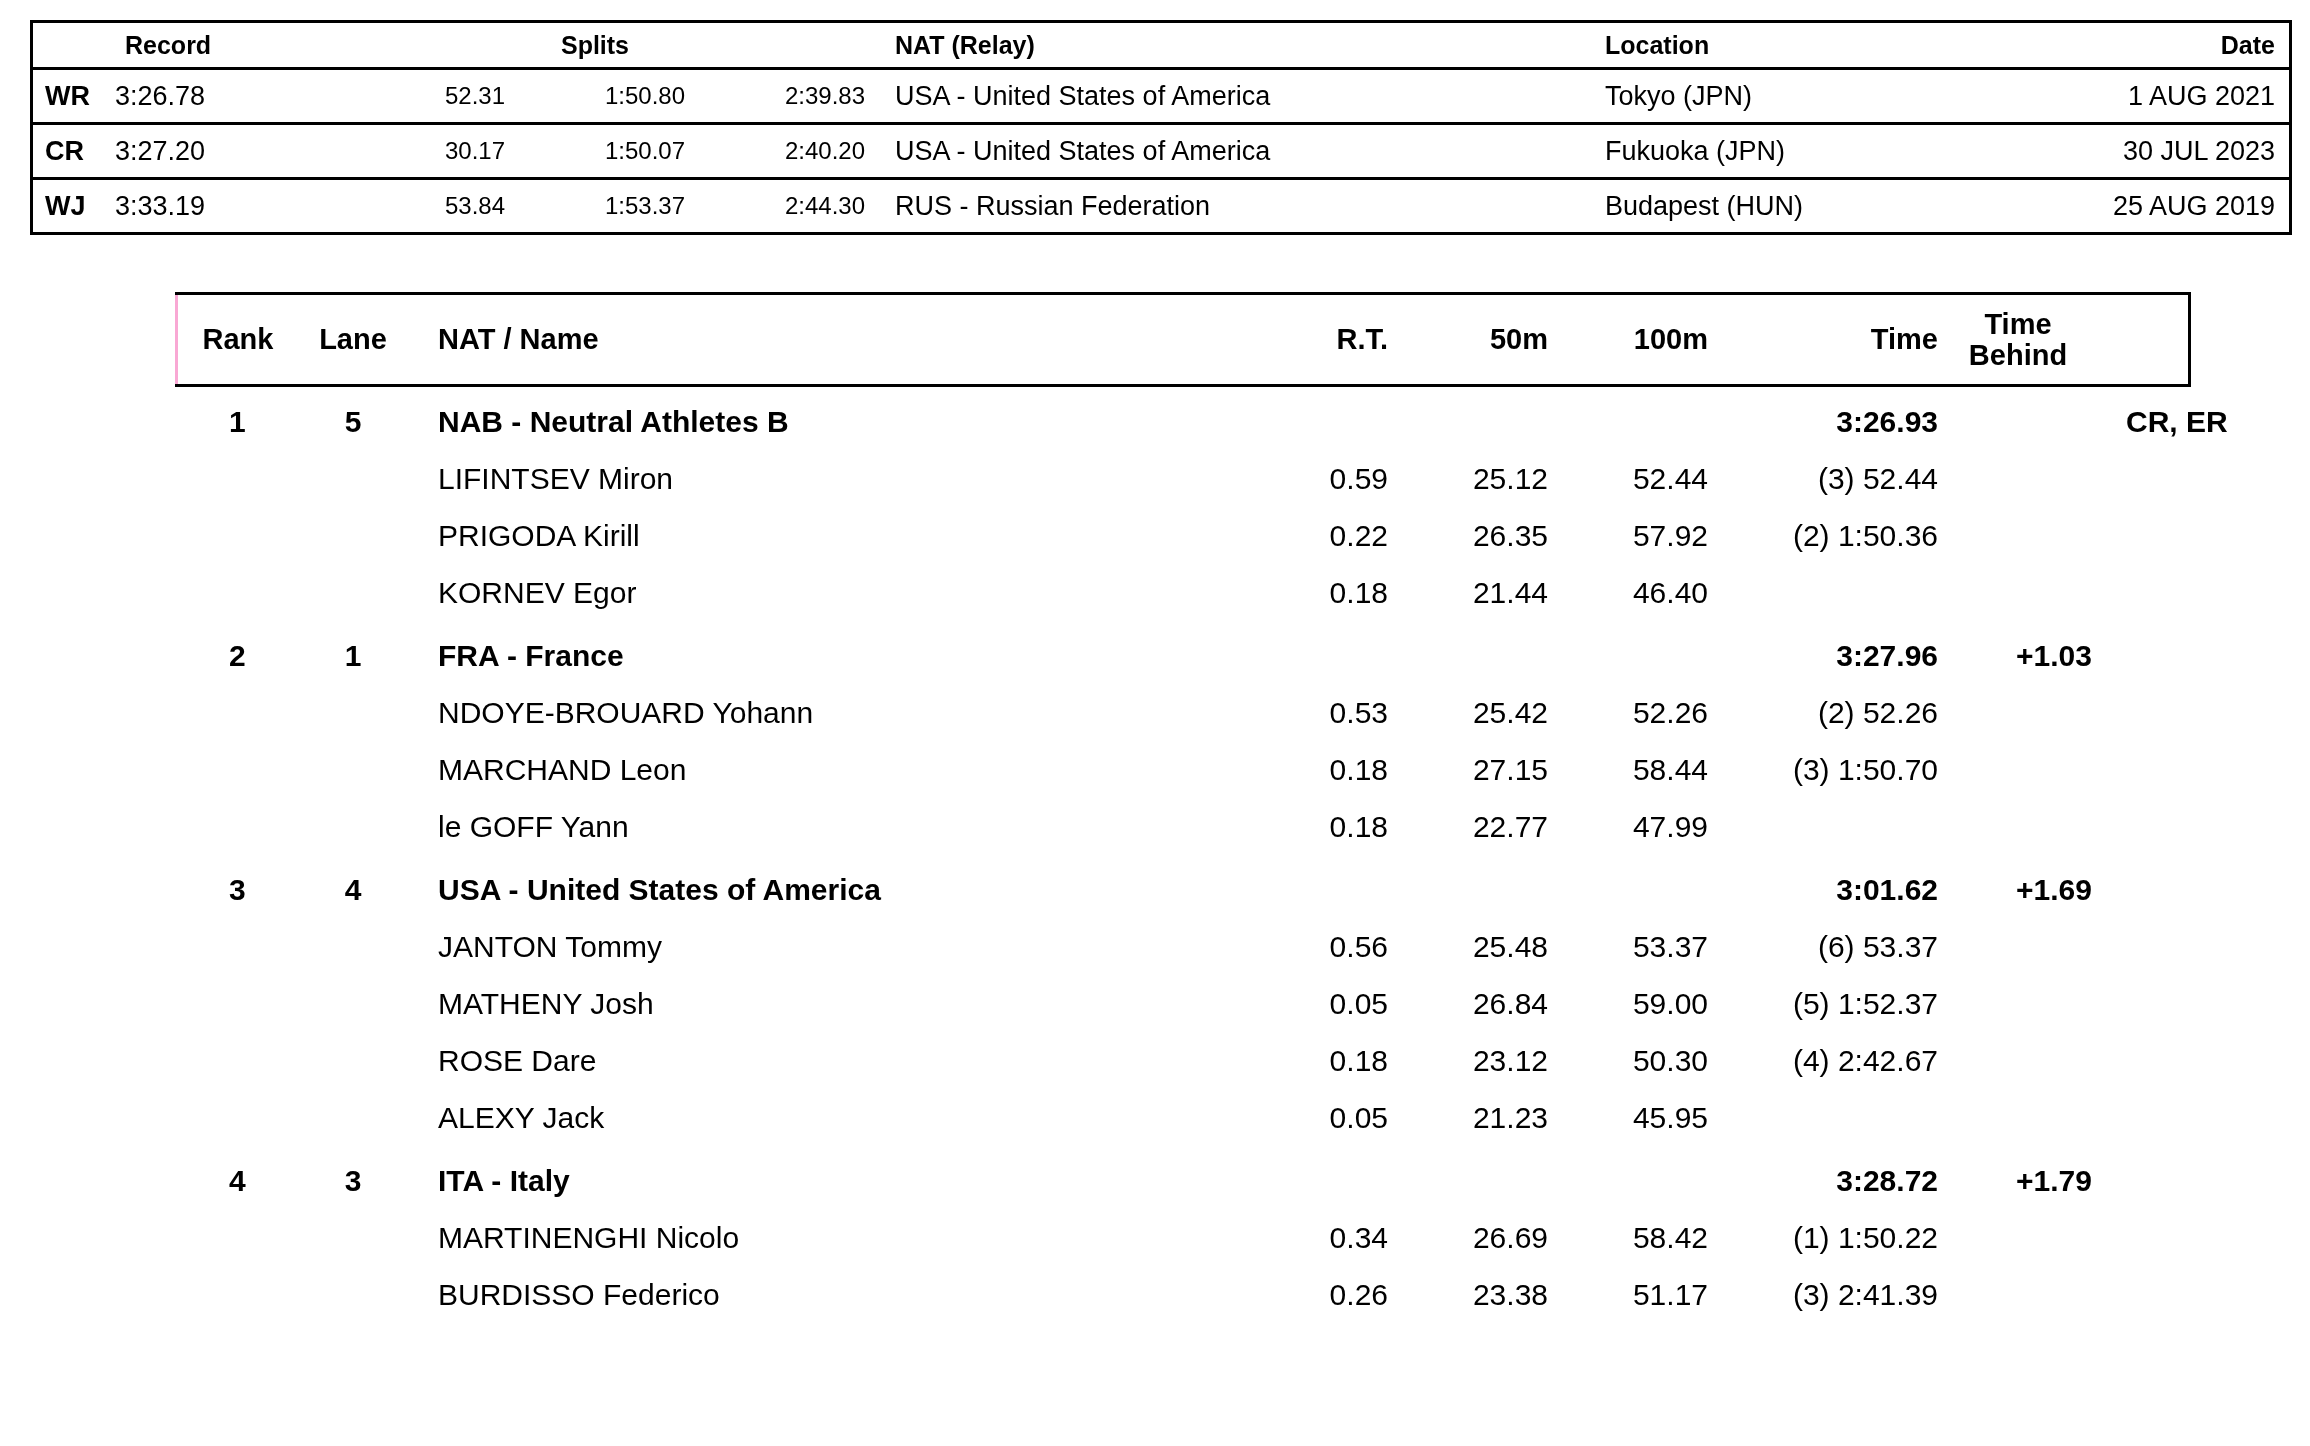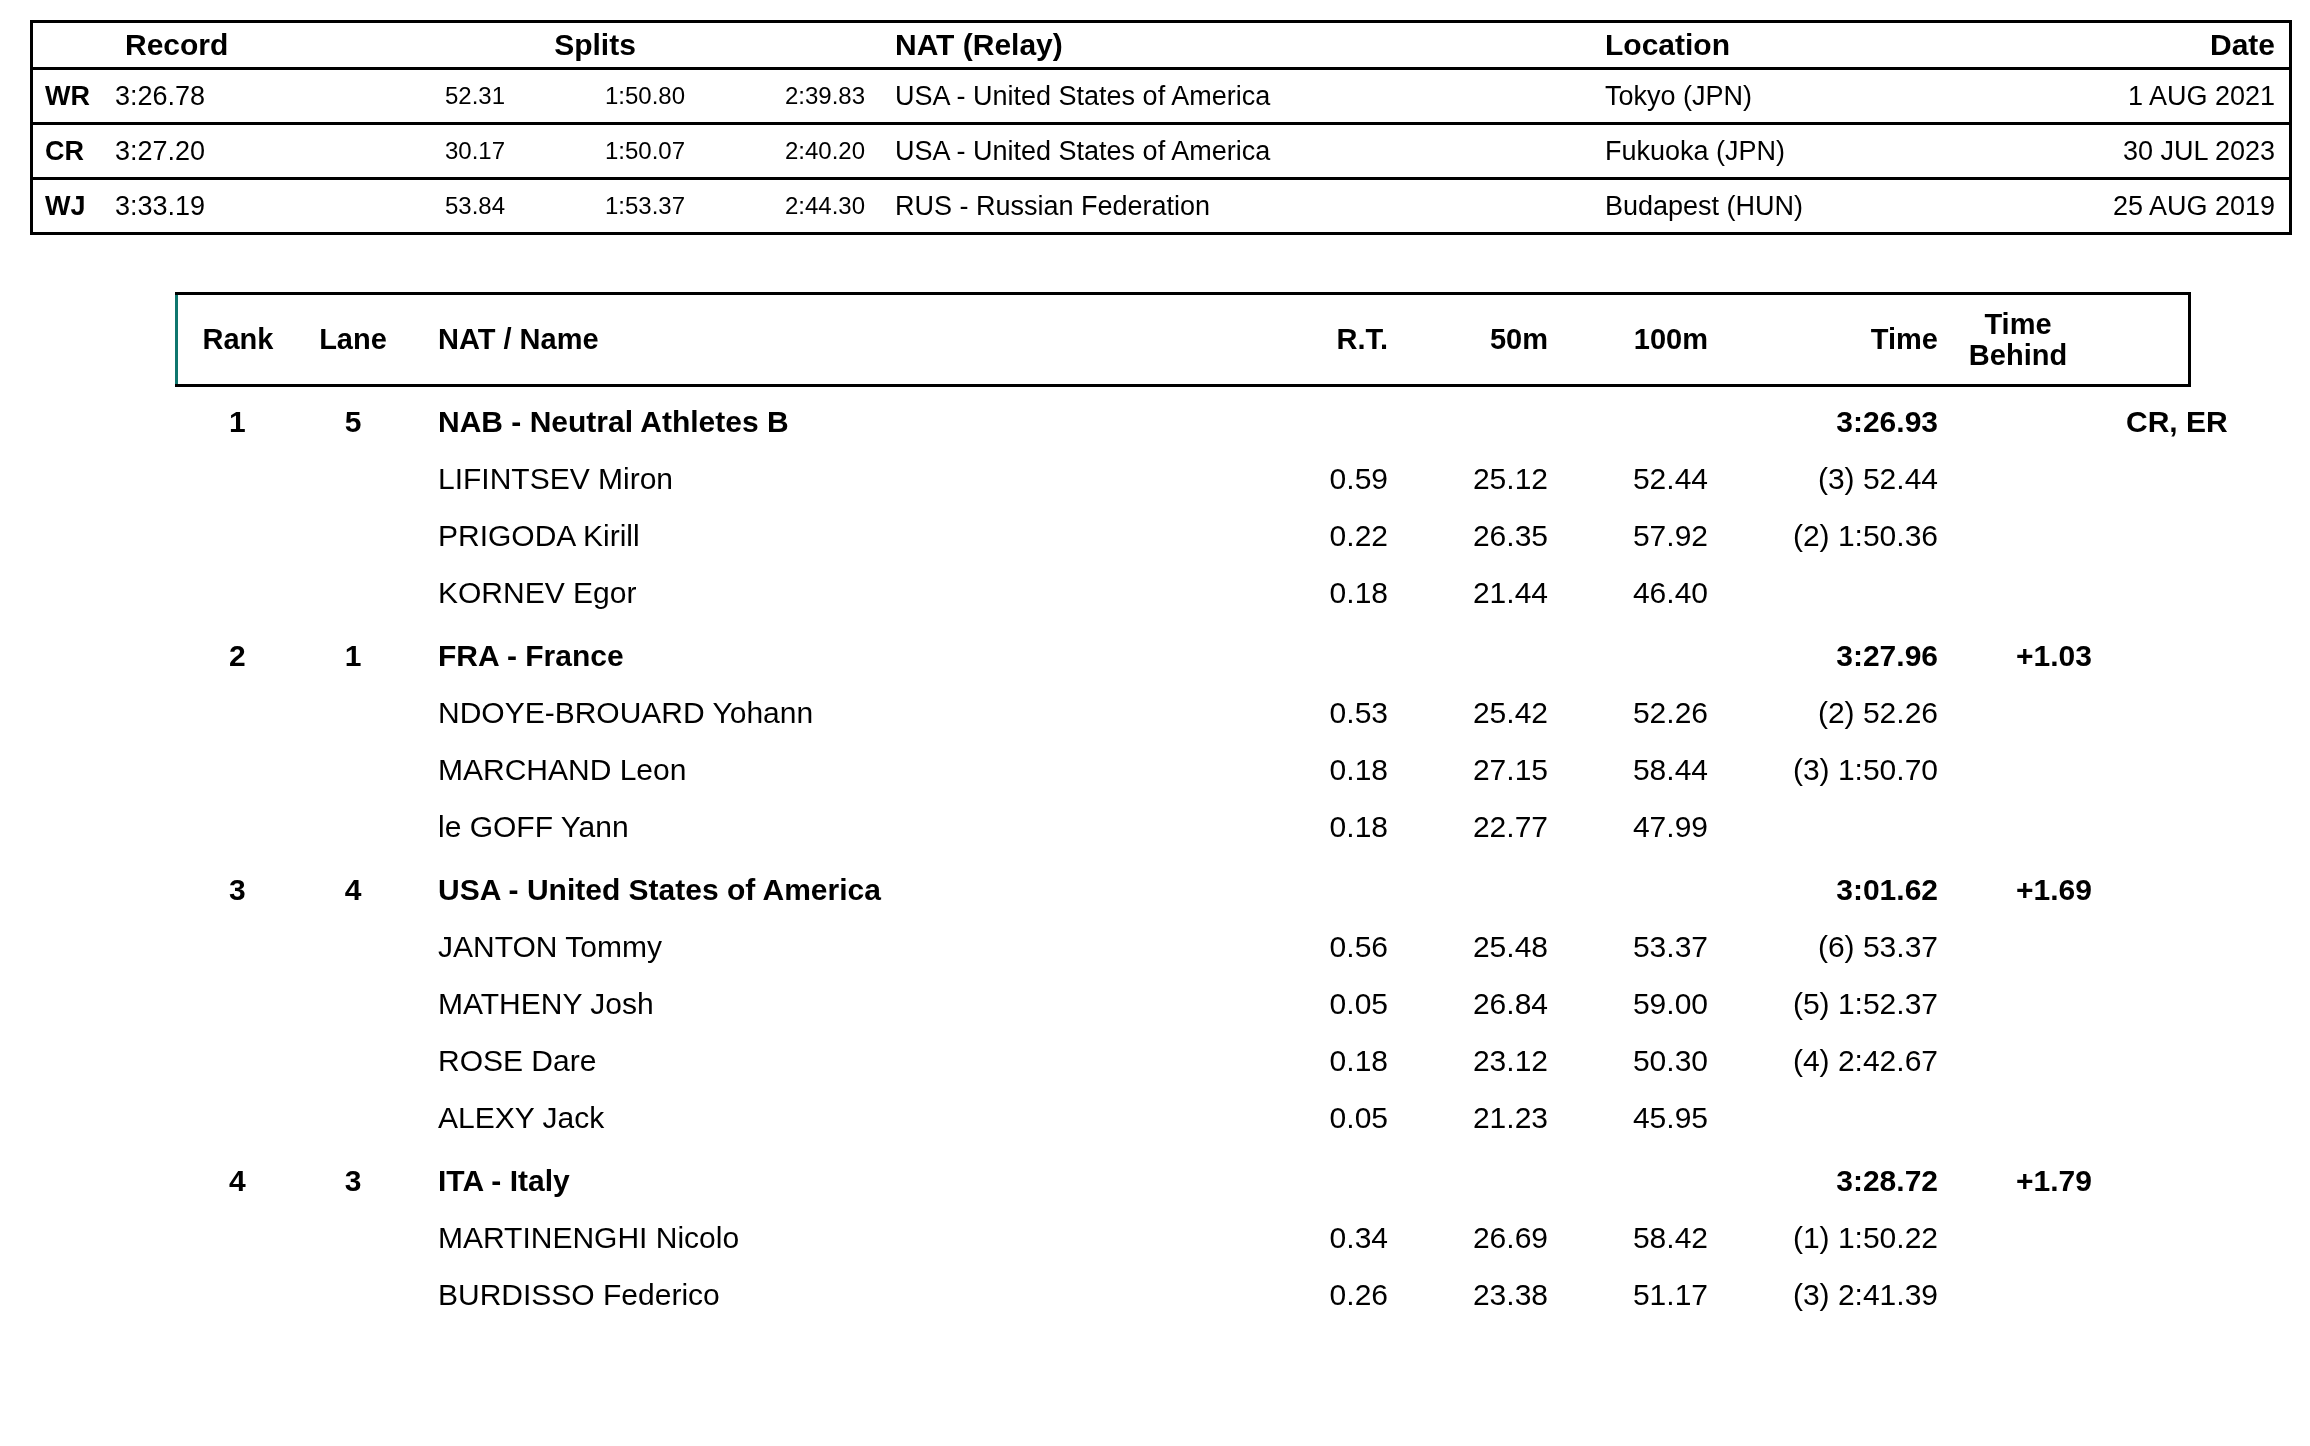--- a/index.html
+++ b/index.html
@@ -29,21 +29,21 @@
     width: 100%;
     border-collapse: collapse;
     table-layout: fixed;
   }
   table.records td, table.records th {
     padding: 0;
     vertical-align: middle;
     white-space: nowrap;
   }
   .rec-head-row th {
-    font-size: 30px;
+    font-size: 25px;
     font-weight: bold;
     height: 44px;
     line-height: 44px;
     padding-top: 4px;
   }
   .rec-row td {
     font-size: 27px;
     height: 52px;
     line-height: 52px;
     border-top: 3px solid #000000;
@@ -84,21 +84,21 @@
   thead.results-head tr {
     height: 92px;
   }
   thead.results-head th {
     font-size: 29px;
     font-weight: bold;
     border: 3px solid #000000;
     border-left: none;
     border-right: none;
   }
-  thead.results-head th:first-child { border-left: 3px solid #0f766e; }
+  thead.results-head th:first-child { border-left: 3px solid #f9a8d4; }
   thead.results-head th:last-child  { border-right: 3px solid #000000; }
 
   .col-rank  { width: 120px; text-align: center; }
   .col-lane  { width: 110px; text-align: center; }
   .col-name  { width: 790px; text-align: left; padding-left: 30px !important; }
   .col-rt    { width: 160px; text-align: right; }
   .col-50    { width: 160px; text-align: right; }
   .col-100   { width: 160px; text-align: right; }
   .col-time  { width: 230px; text-align: right; }
   .col-behind{ width: 160px; text-align: right; padding-right: 6px !important; }

